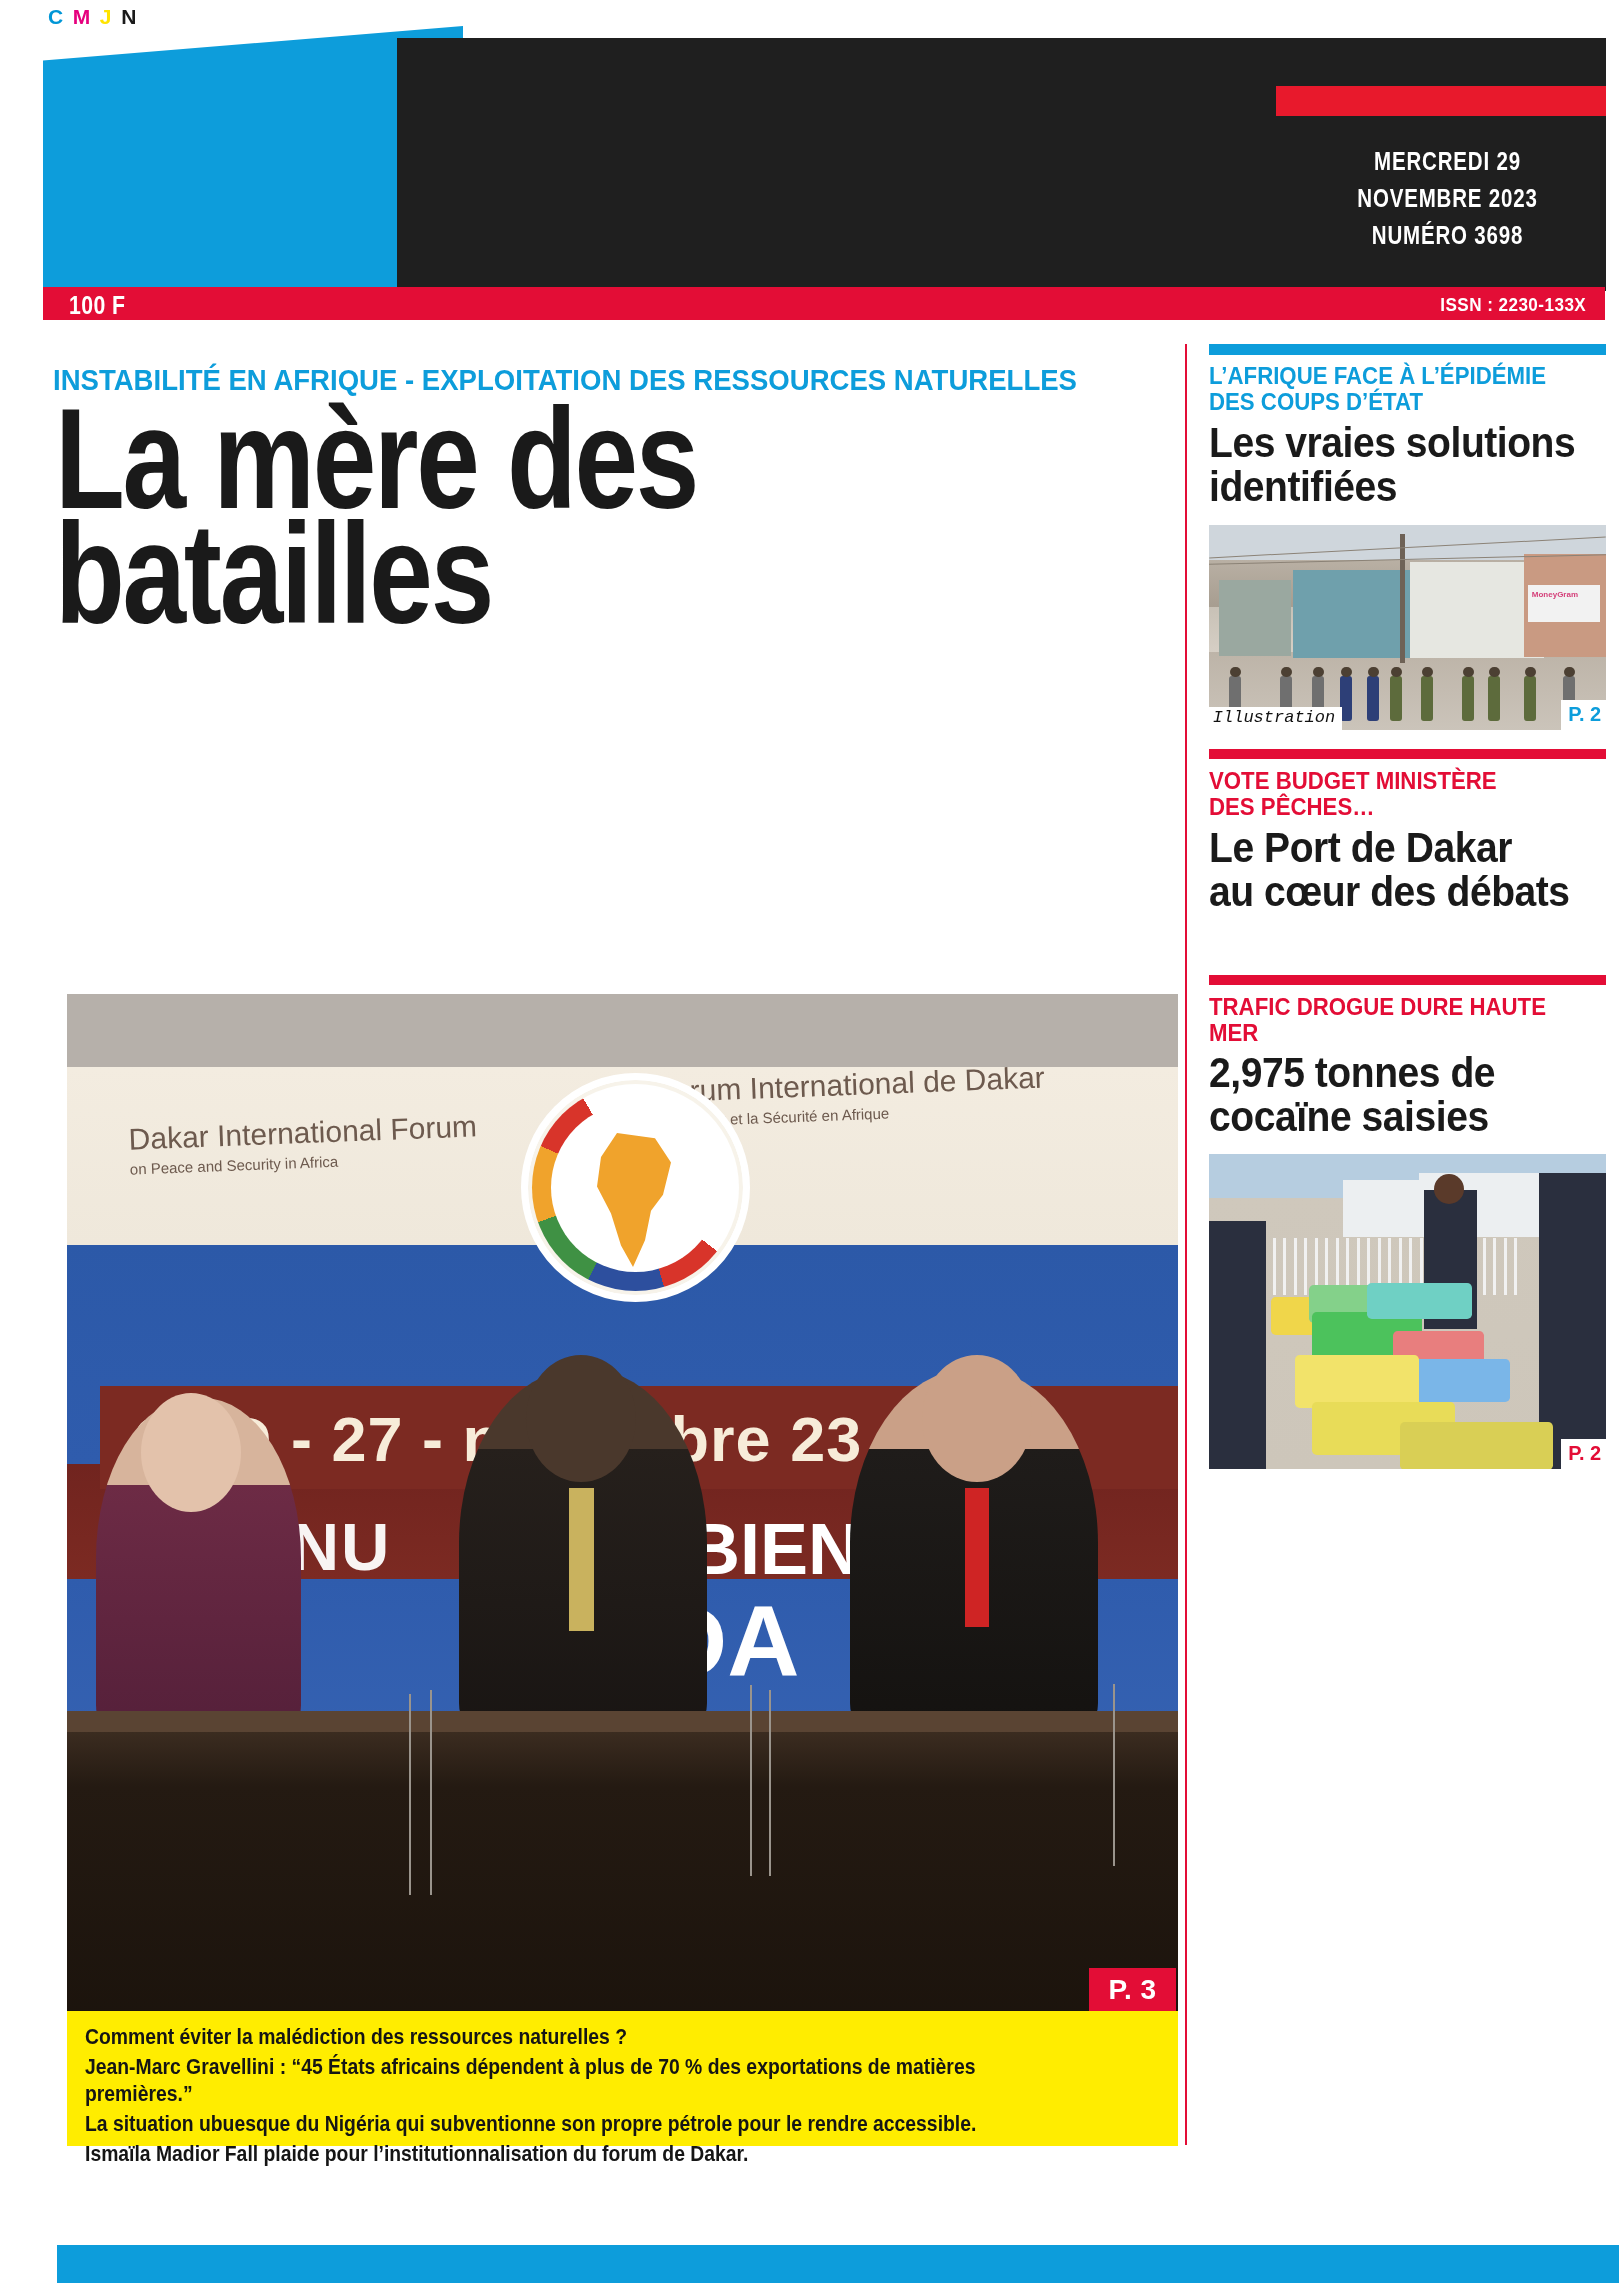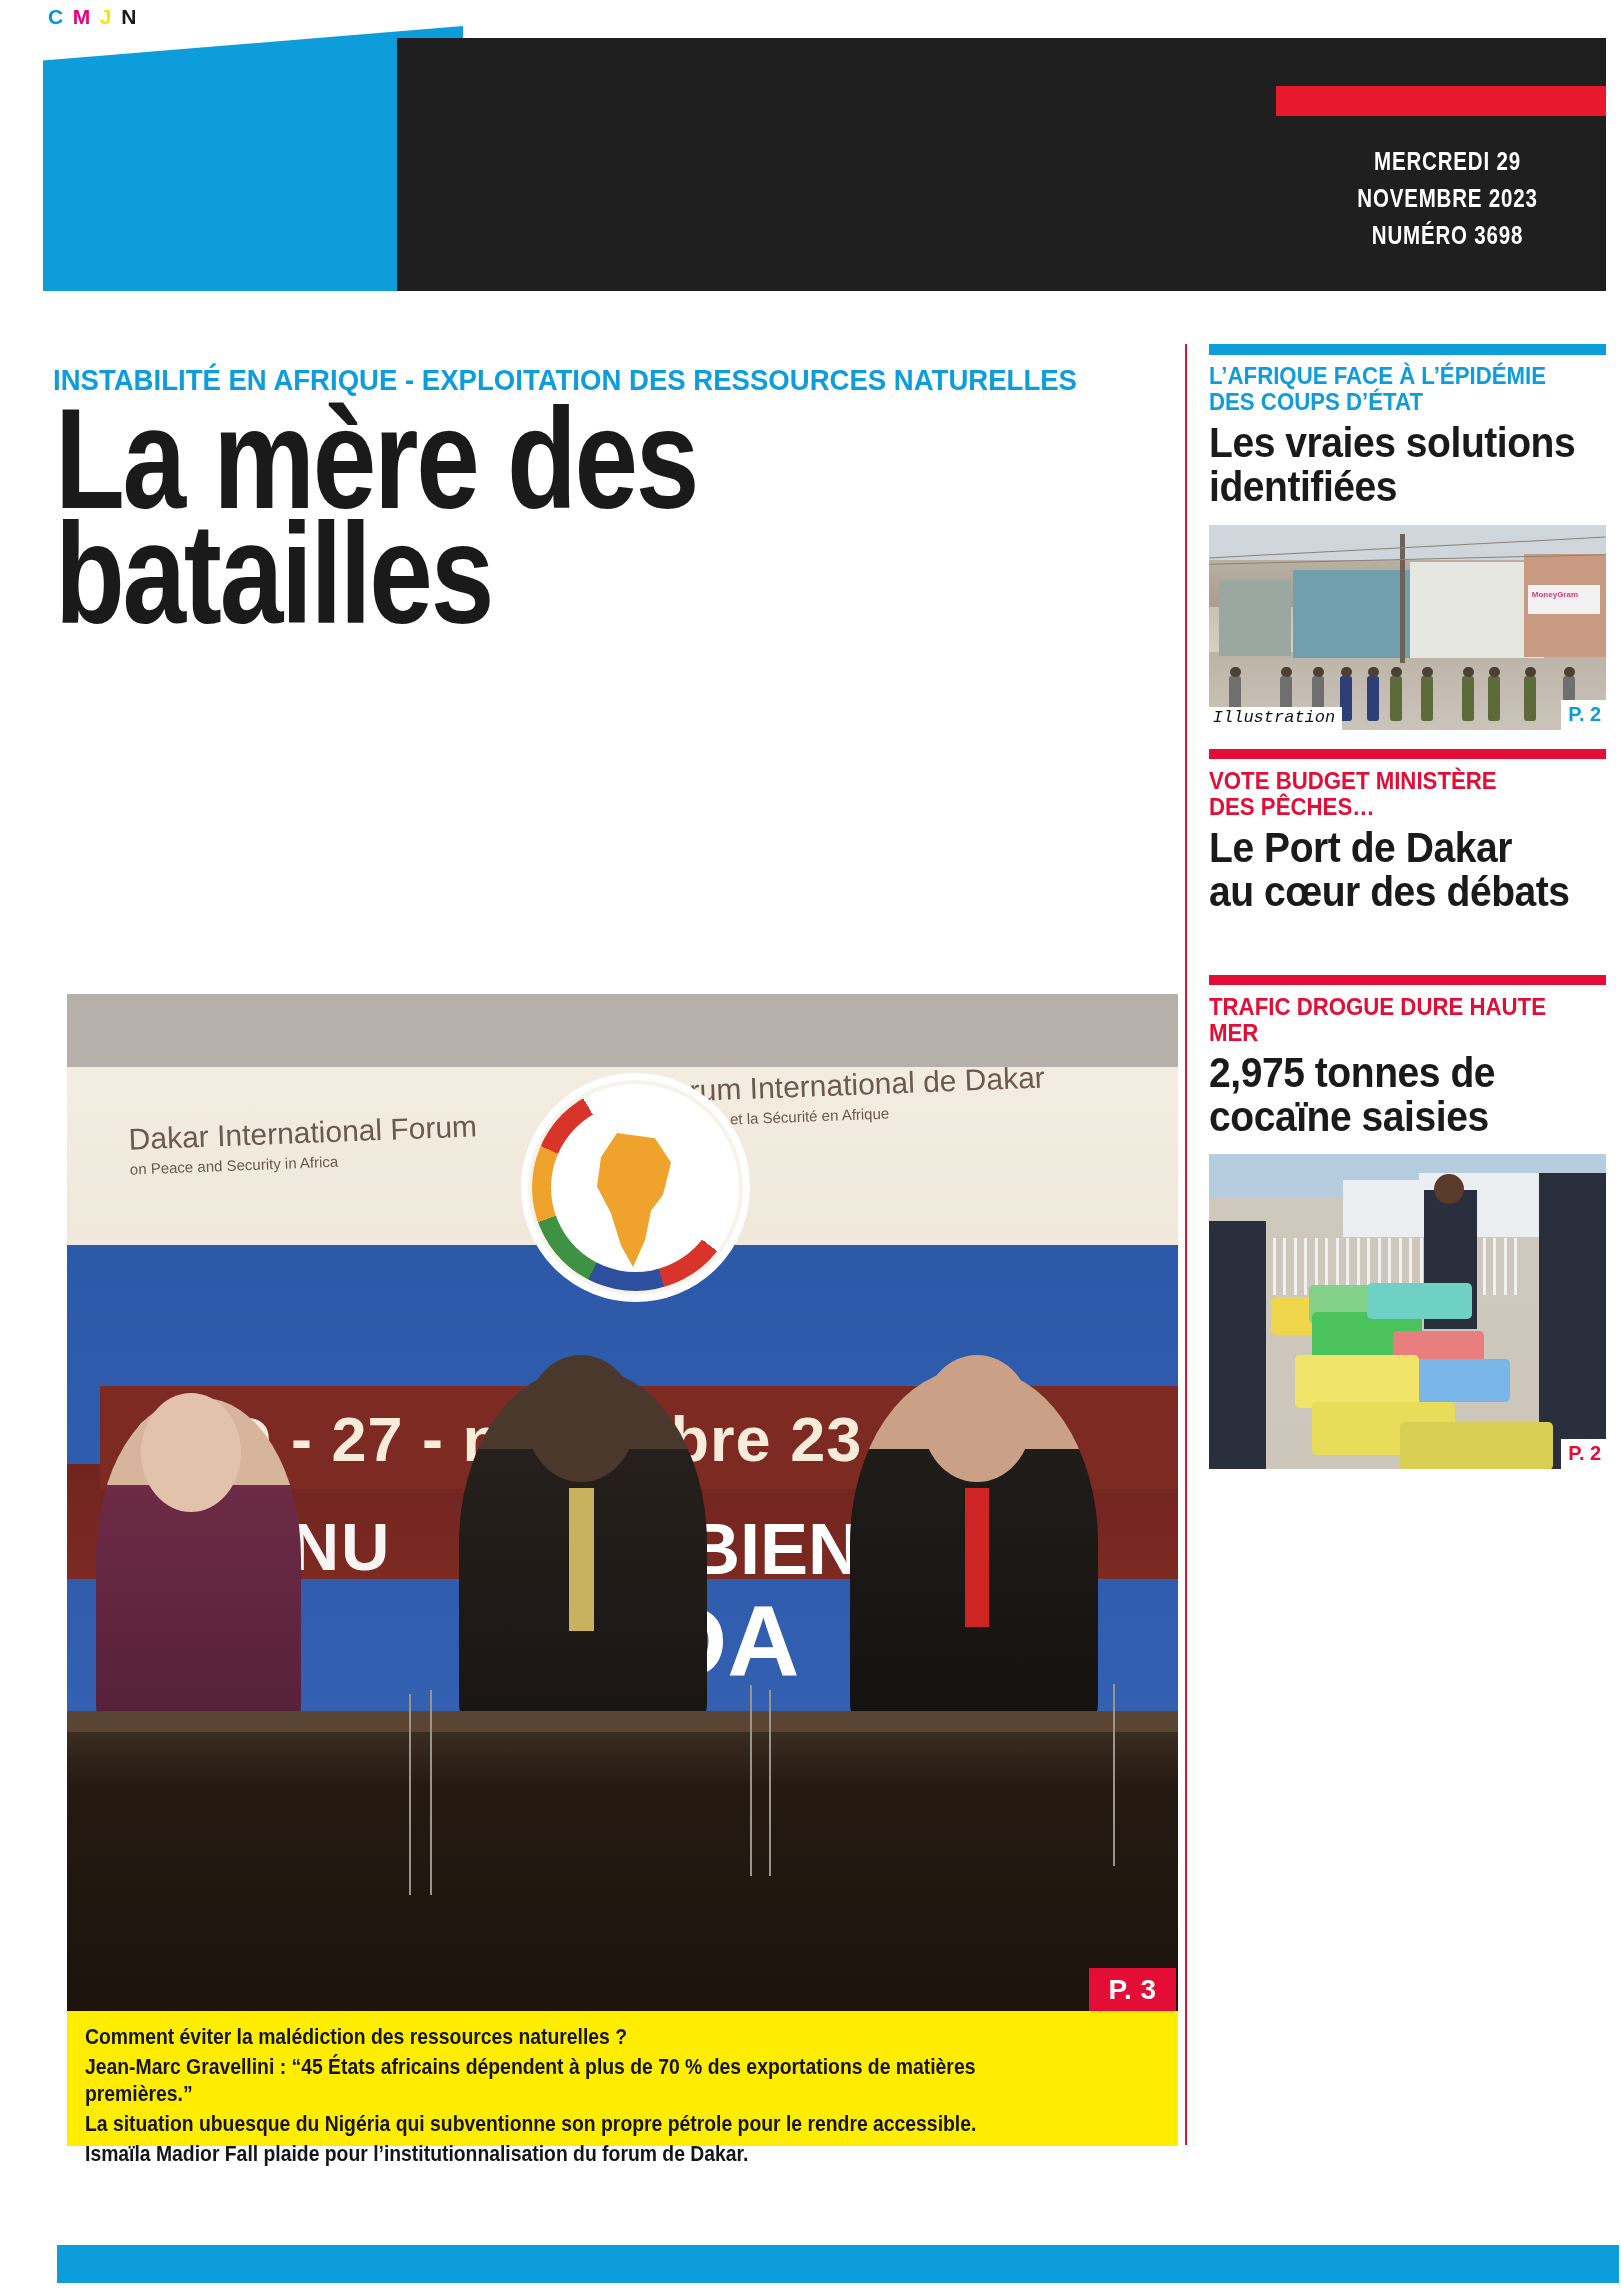--- a/index.html
+++ b/index.html
@@ -172,21 +172,21 @@
 
   
   #sp1{width:397px;height:205px;
     background:
       linear-gradient(180deg,#cfd6dc 0%,#cfd6dc 17%,#b9b0a4 17%,#a79d90 40%,#c8c1b6 40%,#d6cfc5 62%,#bdb4a8 62%,#cbc4ba 100%);}
   #sp1 .bld{position:absolute;background:#7fa9b5;}
   #sp1 .b1{left:9.6px;top:55px;width:72px;height:76px;background:#9aa8a0;}
   #sp1 .b2{left:84px;top:45px;width:143px;height:88px;background:#6fa0ac;}
   #sp1 .b3{left:201px;top:37px;width:134px;height:96px;background:#e6e7e1;}
   #sp1 .b4{left:315px;top:29px;width:84px;height:103px;background:#c99a82;}
-  #sp1 .mg{position:absolute;left:319px;top:60px;width:72px;height:29px;background:#f2f2f2;}
+  #sp1 .mg{position:absolute;left:319px;top:60px;width:72px;height:37px;background:#f2f2f2;}
   #sp1 .mg i{position:absolute;left:3.8px;top:4.8px;font-size:8px;font-style:normal;color:#d5407a;font-weight:700;}
   #sp1 .pole{position:absolute;left:191px;top:9.6px;width:4.8px;height:129px;background:#6e6256;}
   #sp1 .wire{position:absolute;height:1.4px;background:#8b8276;}
   .sld{position:absolute;bottom:8.6px;width:12.4px;height:45px;border-radius:2.9px;}
   .sld.green{background:#5d6b3c;}
   .sld.grey{background:#6f6f6f;}
   .sld.blue{background:#2d3f77;}
   .sld:after{content:"";position:absolute;left:1px;top:-9.6px;width:10.5px;height:10.5px;border-radius:50%;background:#4c4033;}
 
   
@@ -233,20 +233,24 @@
 
   <div class="abs" id="cmjn"><span class="c">C</span><span class="m">M</span><span class="j">J</span><span class="n">N</span></div>
 
 
   <div class="abs" id="dateblock">
     <div>MERCREDI 29</div>
     <div>NOVEMBRE 2023</div>
     <div>NUMÉRO 3698</div>
   </div>
 
+  <div class="abs" id="pricebar">
+    <span class="price">100 F</span>
+    <span class="issn">ISSN : 2230-133X</span>
+  </div>
 </div>
 
 <div class="abs" id="coldiv"></div>
 
 <div class="abs" id="kicker">INSTABILITÉ EN AFRIQUE - EXPLOITATION DES RESSOURCES NATURELLES</div>
 
 <div class="abs" id="leadhead">
   <div>La mère des</div>
   <div>batailles</div>
 </div>

